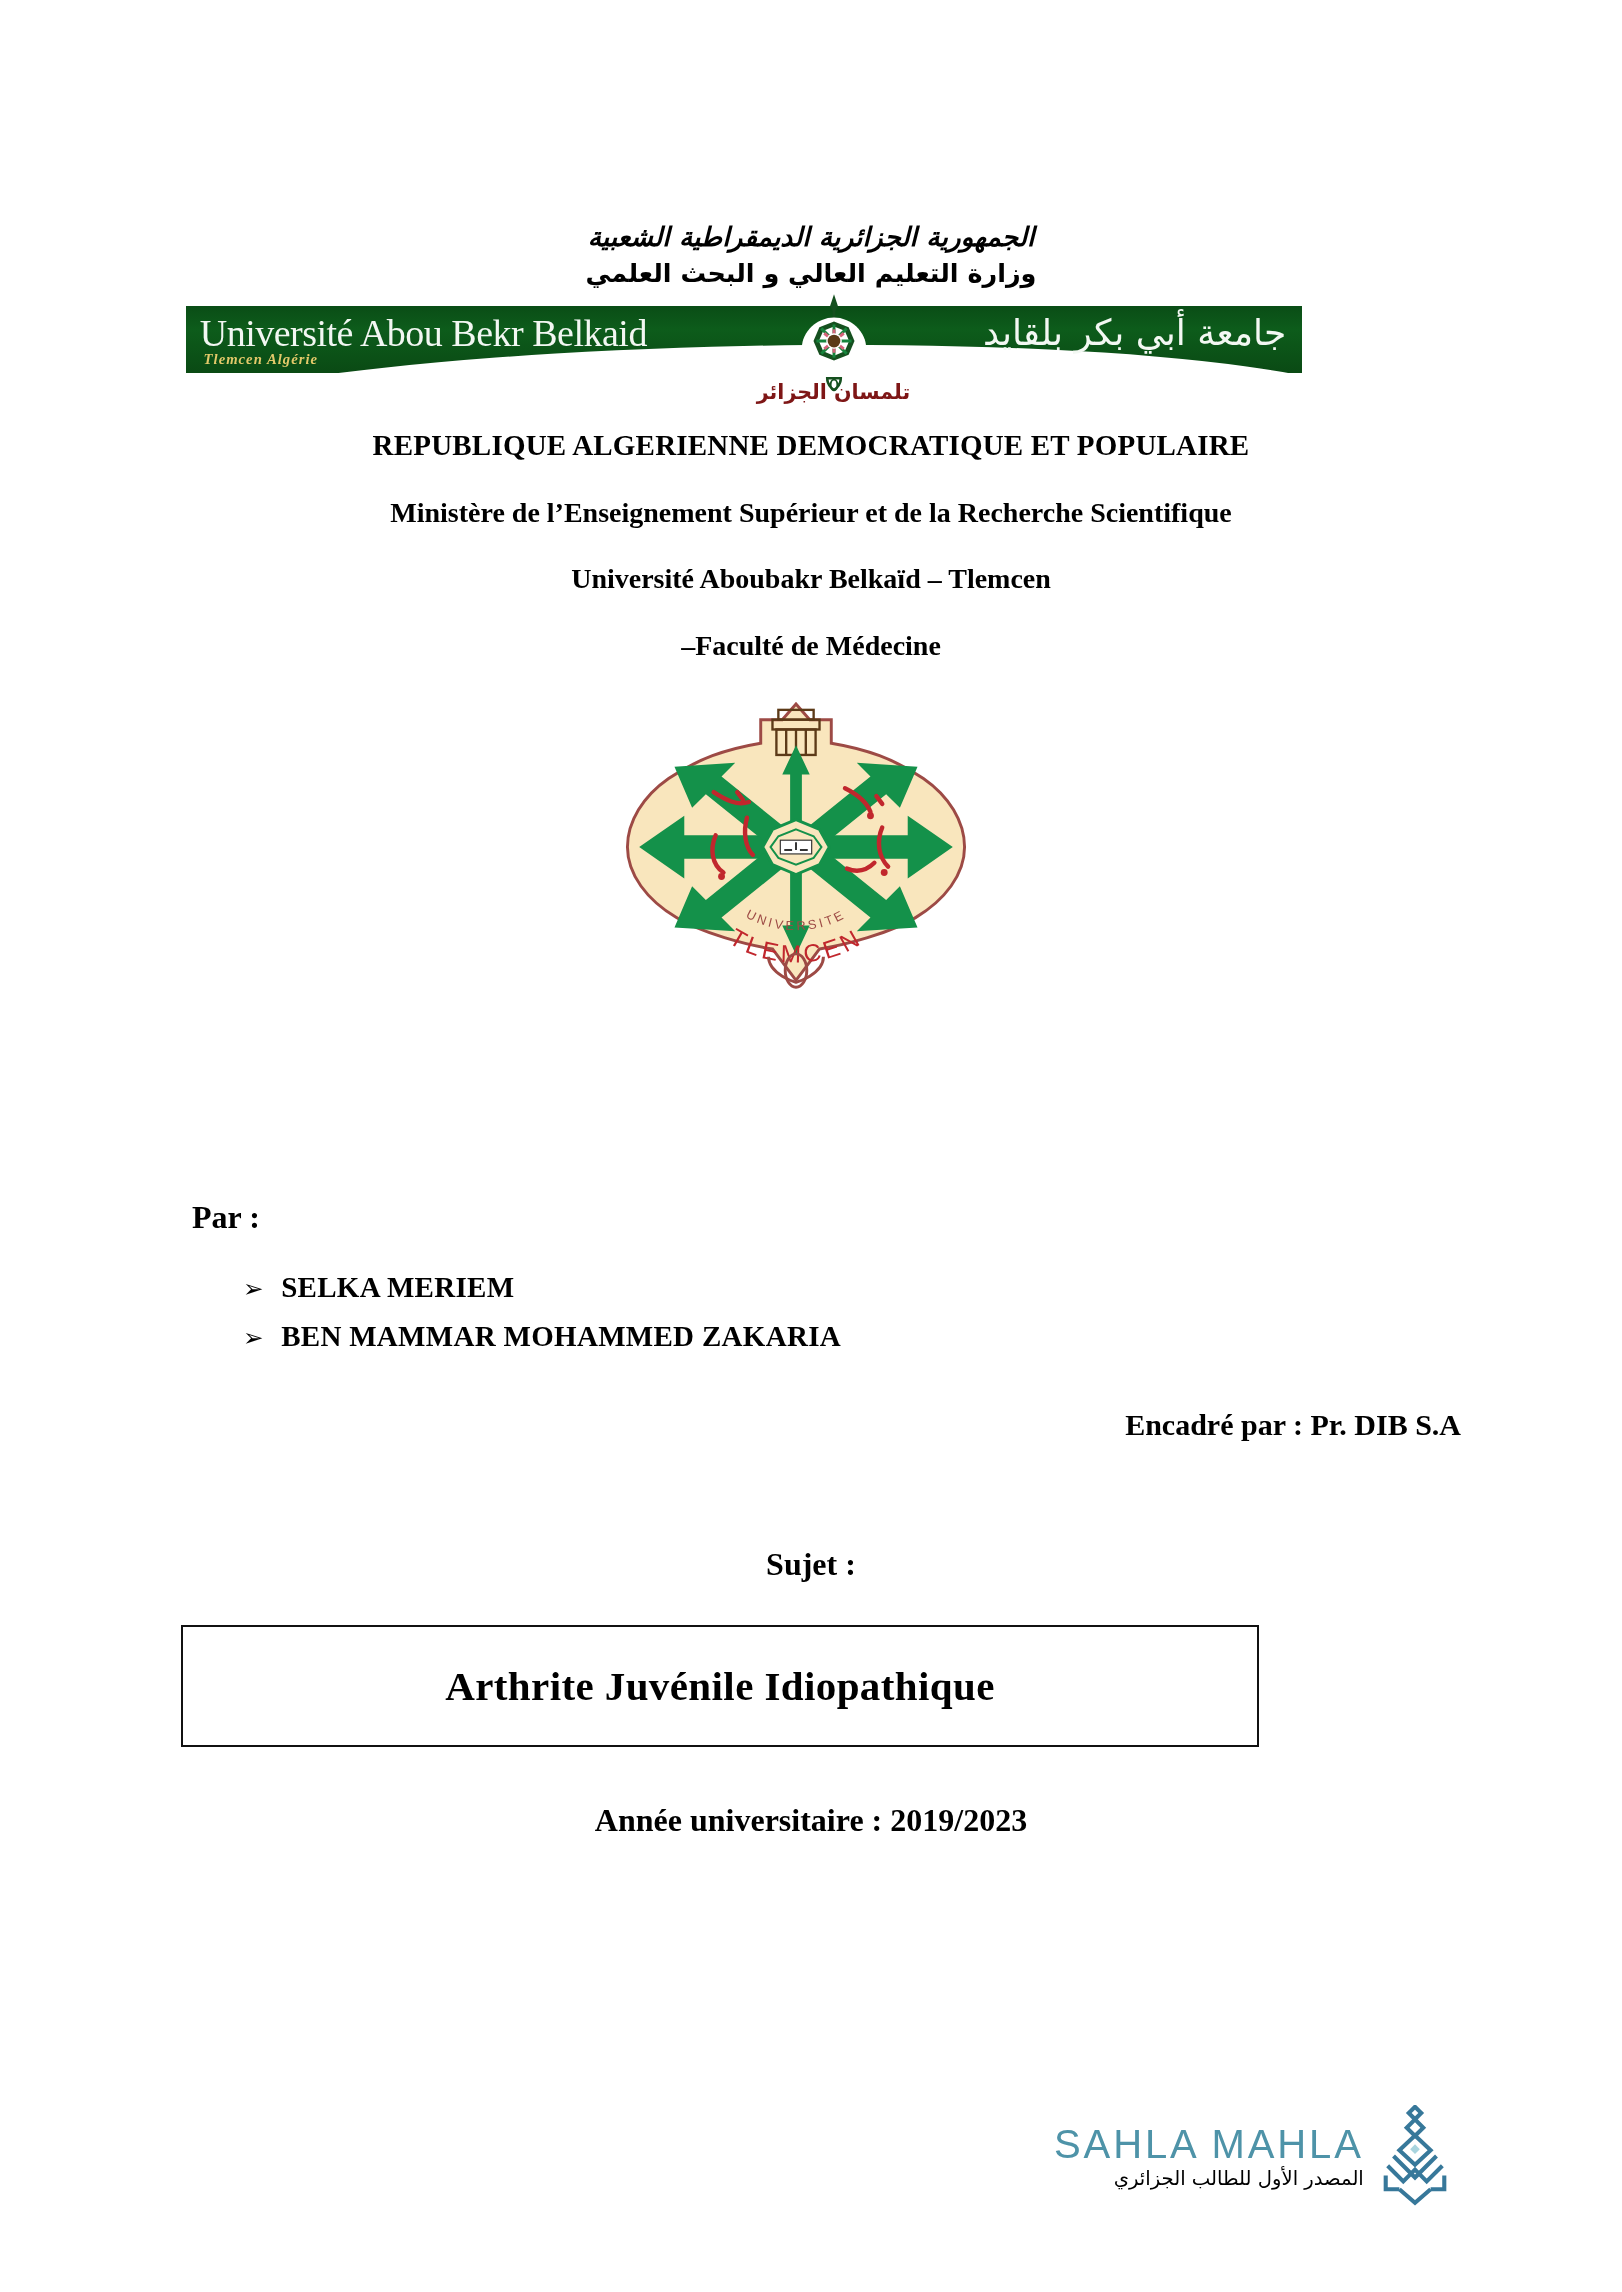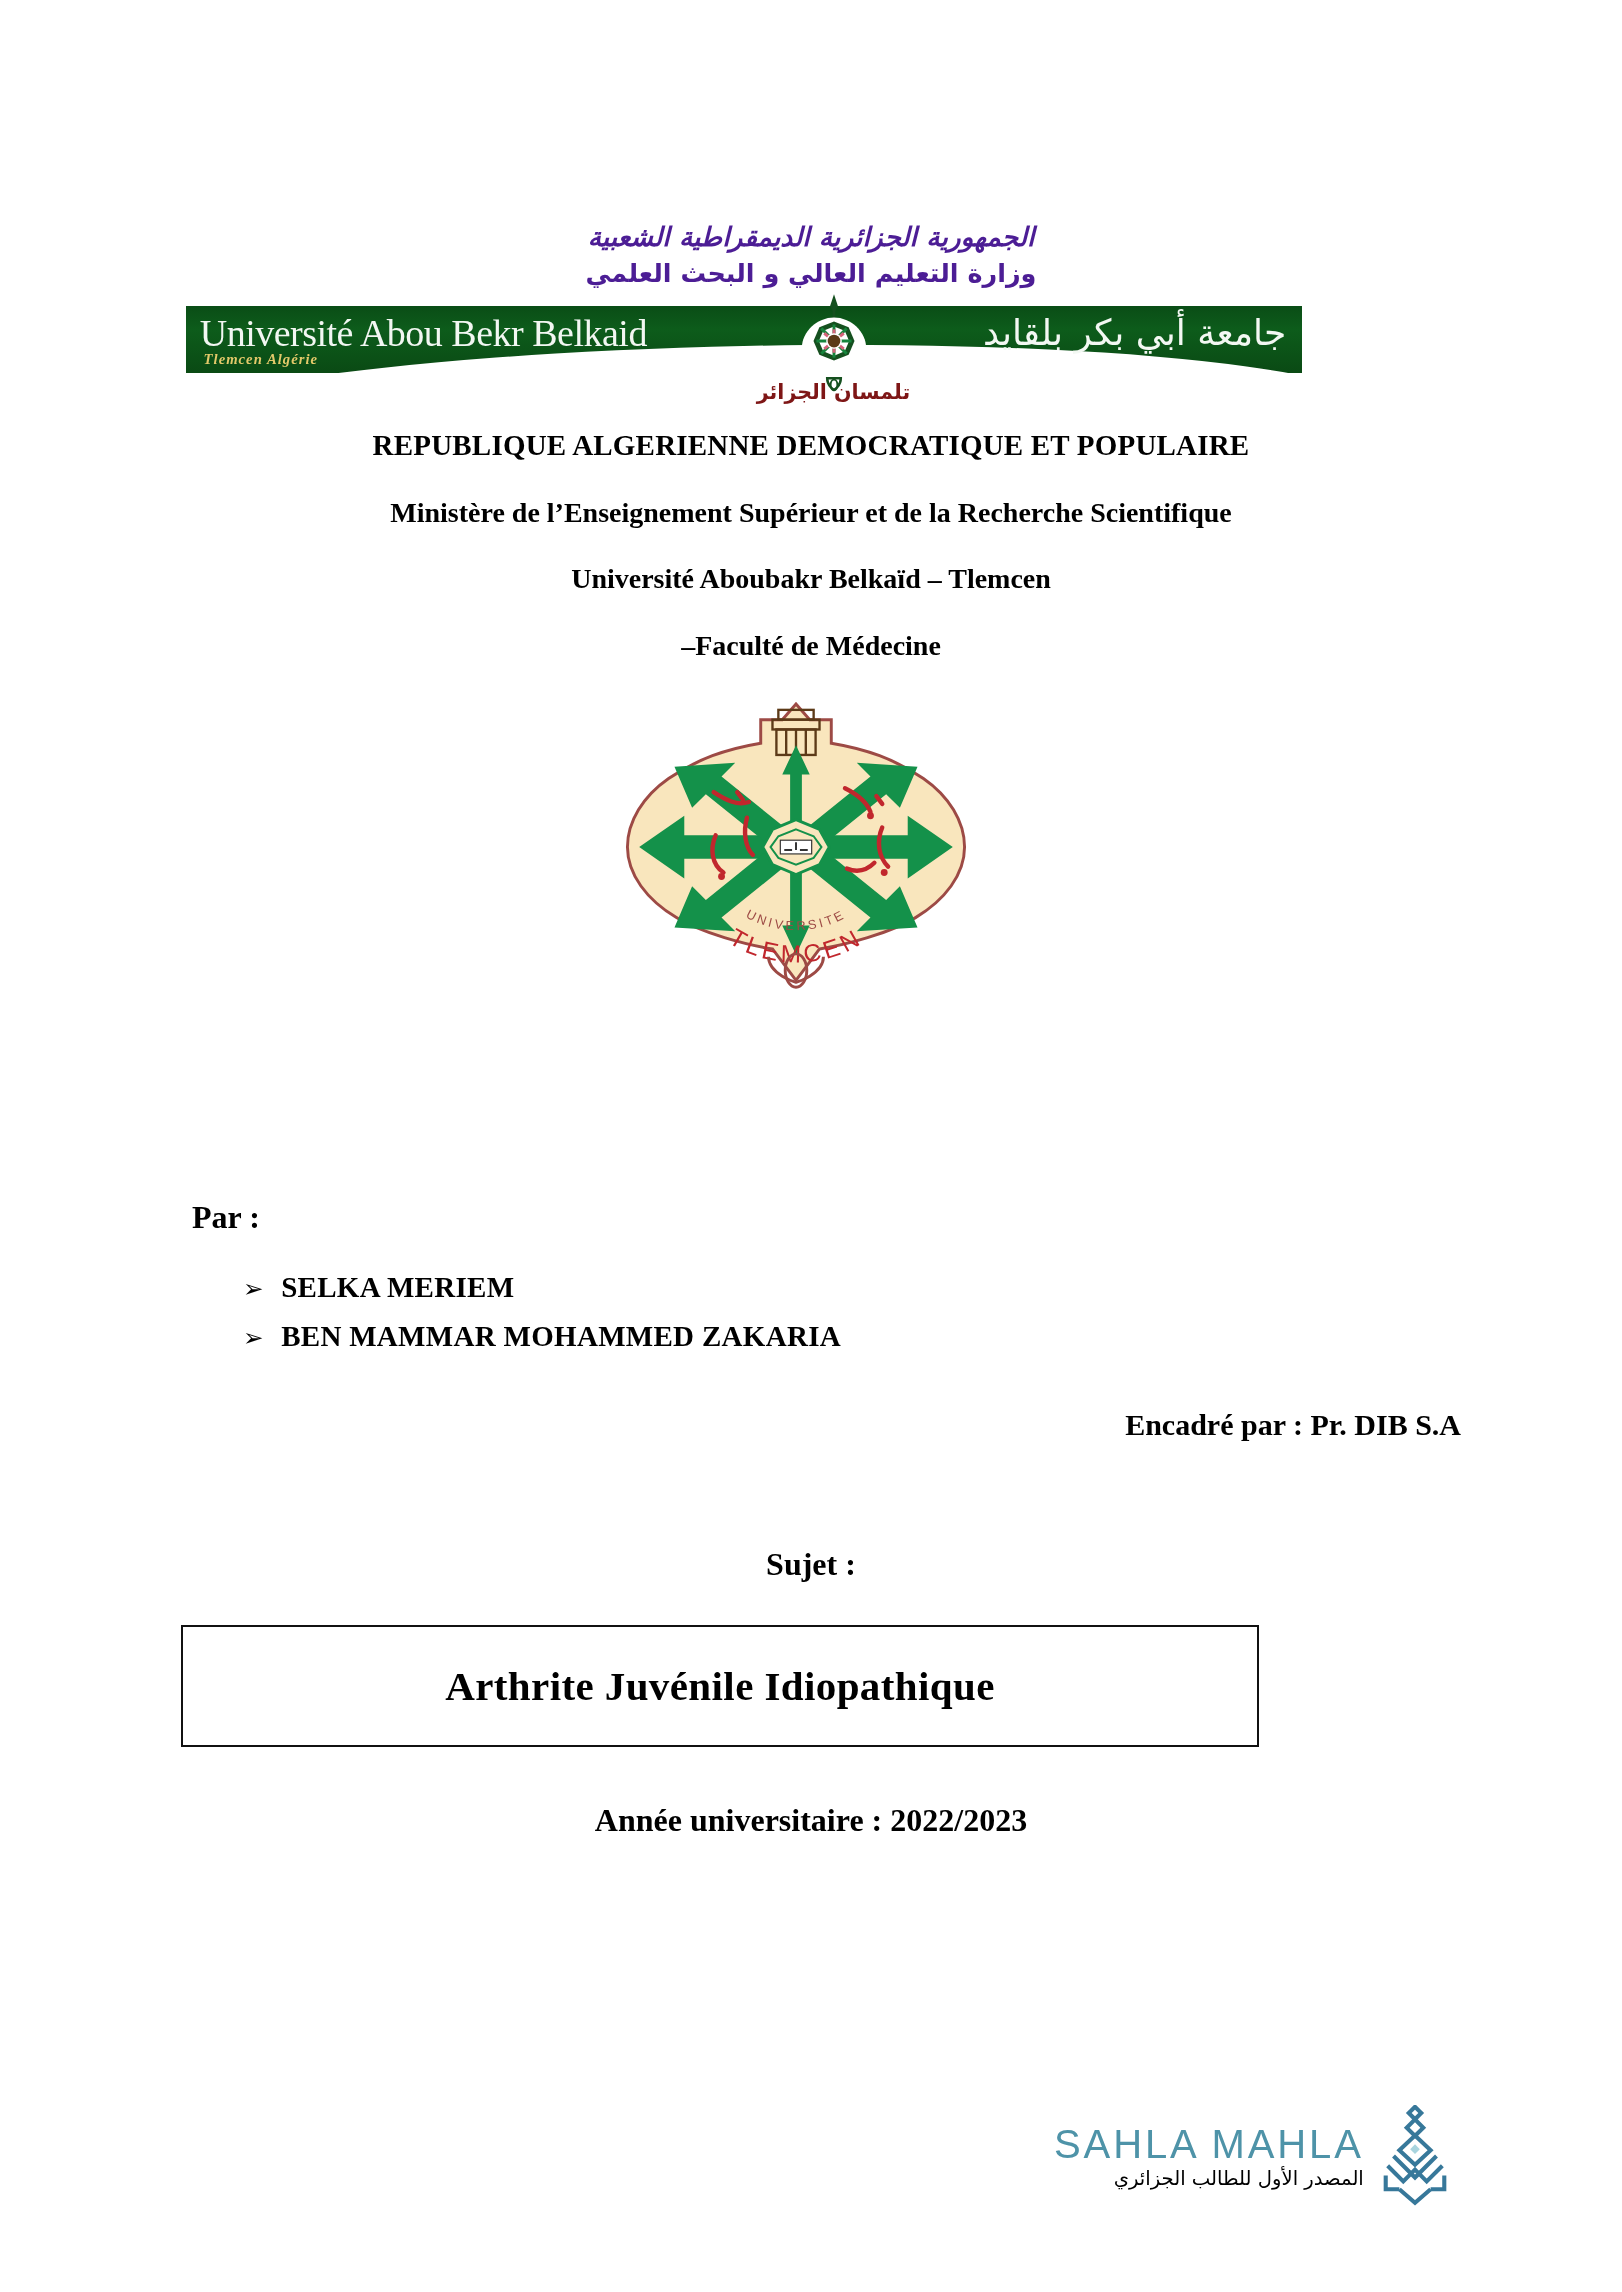--- a/index.html
+++ b/index.html
@@ -23,21 +23,21 @@
     background: #ffffff;
   }
 
   
   .arabic-header {
     position: absolute;
     left: 0;
     right: 0;
     top: 218px;
     text-align: center;
-    color: #4c1d95;
+    color: #000000;
     font-family: "DejaVu Sans", sans-serif;
     direction: rtl;
   }
   .arabic-line-1 {
     font-size: 26.5px;
     font-style: italic;
     font-weight: 700;
     letter-spacing: 1px;
     line-height: 37px;
     white-space: nowrap;
@@ -437,21 +437,21 @@
   </div>
 
   <div class="encadre">Encadré par : Pr. DIB S.A</div>
 
   <div class="sujet">Sujet :</div>
 
   <div class="title-box">
     <span class="title-text">Arthrite Juvénile Idiopathique</span>
   </div>
 
-  <div class="annee">Année universitaire : 2022/2023</div>
+  <div class="annee">Année universitaire : 2019/2023</div>
 
   <div class="watermark">
     <div class="wm-row">
       <div class="wm-text-block">
         <div class="wm-name">SAHLA MAHLA</div>
         <div class="wm-sub">المصدر الأول للطالب الجزائري</div>
       </div>
       <div class="wm-mark">
         <svg viewBox="0 0 84 104" width="82" height="102" aria-hidden="true">
           <g fill="none" stroke="#37789a" stroke-width="4.2" stroke-linejoin="miter">

